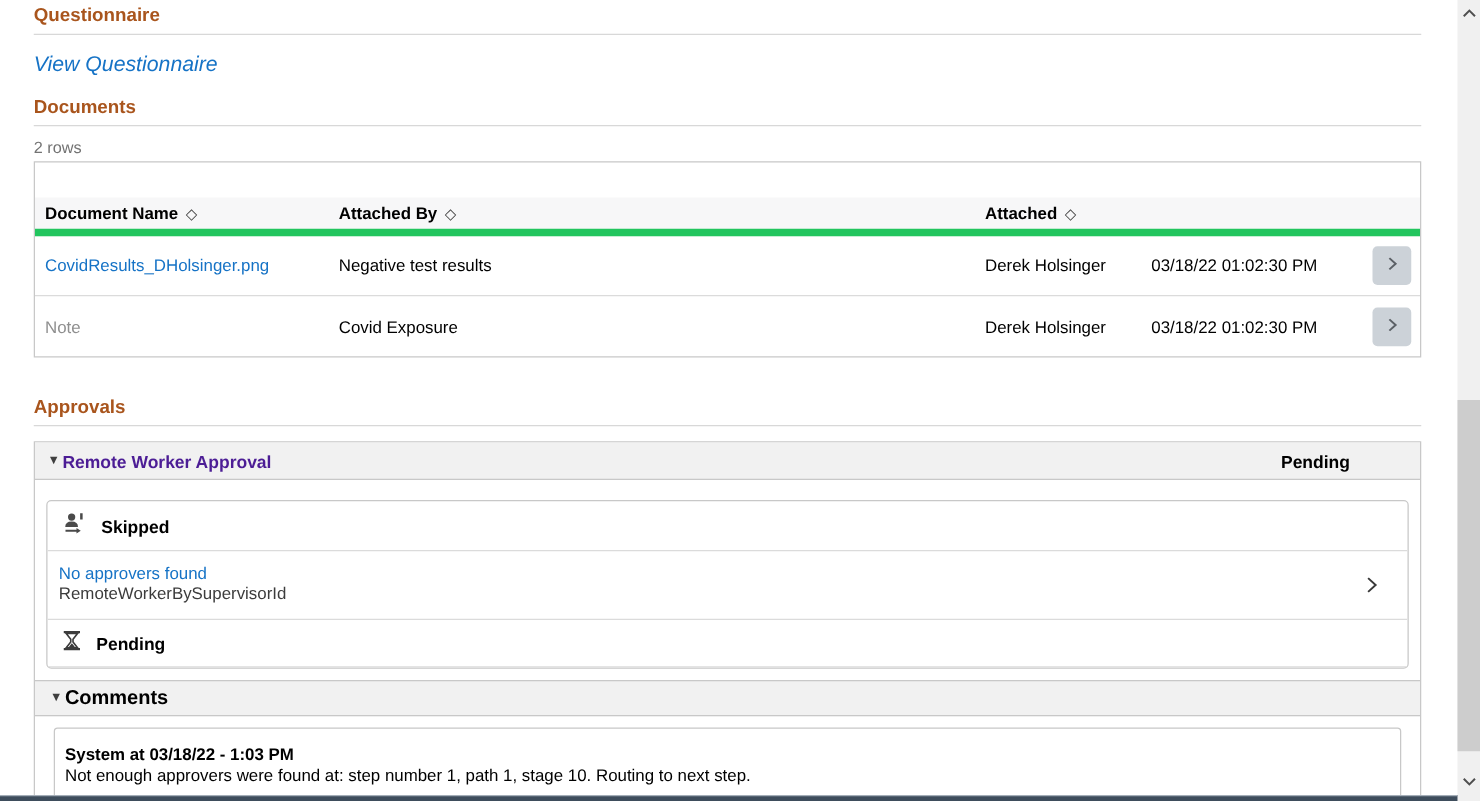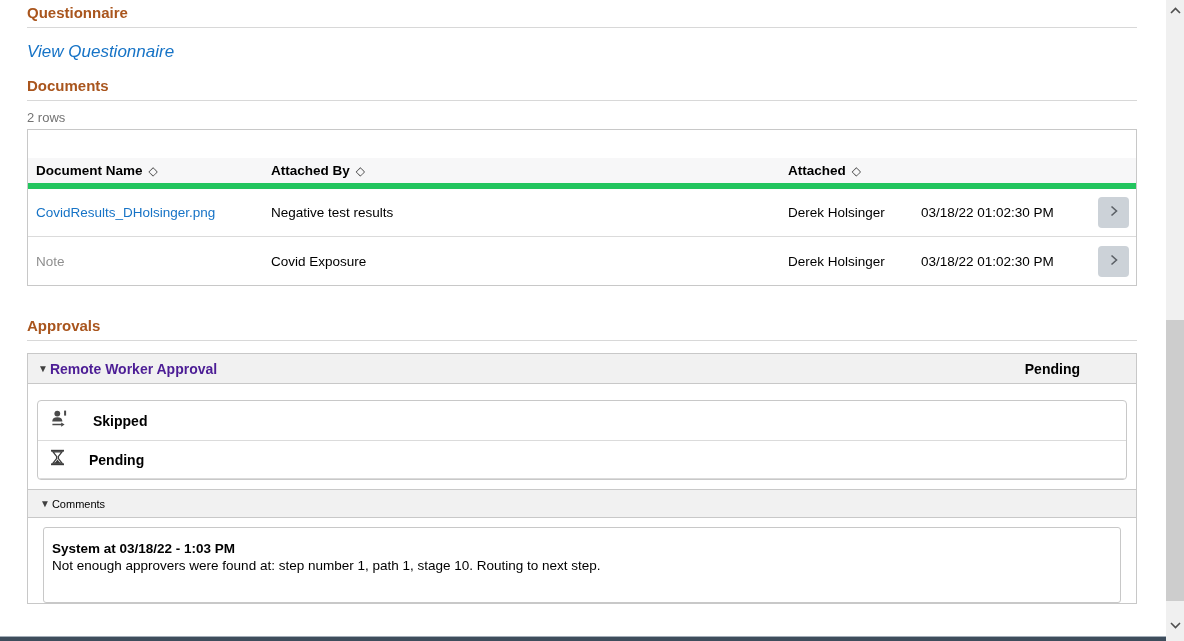--- a/index.html
+++ b/index.html
@@ -26,31 +26,31 @@
   .approvals-heading { margin-top:27px; }
 
   
   .panel { margin-top:12px; border:1px solid #c8c8c8; }
   .panel-header { height:30px; background:var(--panel-header-bg); border-bottom:1px solid #c8c8c8; display:flex; align-items:center; padding:0 56px 0 10px; }
   .tri { font-size:10px; color:#3f3f3f; margin-right:2px; }
   .panel-title { font-size:14px; font-weight:bold; color:#4c1d95; }
   .panel-status { margin-left:auto; font-size:14px; font-weight:bold; }
 
   .steps-card { margin:16px 9px 9px 9px; border:1px solid #c8c8c8; border-radius:4px; overflow:hidden; background:#fff; }
-  .step-header { display:flex; align-items:center; gap:24px; padding-left:12px; border-bottom:1px solid #dbdbdb; }
+  .step-header { display:flex; align-items:center; gap:12px; padding-left:12px; border-bottom:1px solid #dbdbdb; }
   .step-header .label { font-size:14px; font-weight:bold; }
   .sh-1 { height:40px; } .sh-2 { height:38px; }
   .step-item { position:relative; padding:10px 40px 10px 9px; border-bottom:1px solid #dbdbdb; }
   .si-1 { height:55px; } .si-2 { height:54px; border-bottom:none; }
   .step-item .approver { font-size:13.5px; display:block; }
   .step-item .stepname { font-size:13.5px; color:#3c3c3c; display:block; margin-top:1px; }
   .step-chevron { position:absolute; right:24px; top:50%; transform:translateY(-50%); cursor:pointer; display:flex; }
 
   .comments-bar { margin-top:9px; height:29px; background:var(--panel-header-bg); border-top:1px solid #c8c8c8; border-bottom:1px solid #c8c8c8; display:flex; align-items:center; padding-left:12px; }
-  .comments-title { font-size:11px; font-weight:normal; }
+  .comments-title { font-size:16px; font-weight:bold; }
   .comment-box { margin:9px 15px 0 15px; border:1px solid #c8c8c8; border-radius:3px; background:#fff; padding:13px 8px; height:76px; }
   .comment-header { font-size:13.5px; font-weight:bold; }
   .comment-body { font-size:13.5px; margin-top:2px; }
 
   
   .scrollbar { position:absolute; top:0; right:0; width:18px; height:641px; background:var(--scroll-track); }
   .scroll-btn { position:absolute; left:0; width:18px; height:20px; display:flex; align-items:center; justify-content:center; cursor:pointer; }
   .scroll-up { top:0; } .scroll-down { bottom:6px; }
   .scroll-thumb { position:absolute; left:0; top:320px; width:18px; height:281px; background:var(--scroll-thumb); cursor:pointer; }
 
@@ -119,20 +119,29 @@
             <svg width="19" height="19" viewBox="0 0 19 19">
               <circle cx="7.3" cy="4.6" r="2.9" fill="#4a4a4a"></circle>
               <path d="M2.2 12.6 q0 -4.4 5.1 -4.4 q5.1 0 5.1 4.4 z" fill="#4a4a4a"></path>
               <rect x="14.1" y="1.6" width="2" height="5" fill="#4a4a4a"></rect>
               <path d="M2.4 15.6 h9.4" stroke="#4a4a4a" stroke-width="1.5" fill="none"></path>
               <path d="M11.2 13.4 l3.4 2.2 -3.4 2.2 z" fill="#4a4a4a"></path>
             </svg>
           </span>
           <span class="label">Skipped</span>
         </div>
+        <div class="step-item si-1">
+          <a class="link approver">No approvers found</a>
+          <span class="stepname">RemoteWorkerBySupervisorId</span>
+          <span class="step-chevron">
+              <svg width="9" height="14" viewBox="0 0 9 14">
+                <path d="M1.5 1.5 L7.5 7 L1.5 12.5" fill="none" stroke="#3a3a3a" stroke-width="1.6"></path>
+              </svg>
+            </span>
+        </div>
         <div class="step-header sh-2">
           <span>
             <svg width="15" height="17" viewBox="0 0 15 17">
               <rect x="1" y="0.8" width="13" height="1.8" fill="#3c3c3c"></rect>
               <rect x="1" y="14.4" width="13" height="1.8" fill="#3c3c3c"></rect>
               <path d="M3 2.8 h9 l-3.6 4.6 v2.2 l3.6 4.6 h-9 l3.6 -4.6 v-2.2 z" fill="none" stroke="#3c3c3c" stroke-width="1.3"></path>
               <path d="M4.6 14.2 l2.9 -3.7 2.9 3.7 z" fill="#3c3c3c"></path>
             </svg>
           </span>
           <span class="label">Pending</span>

